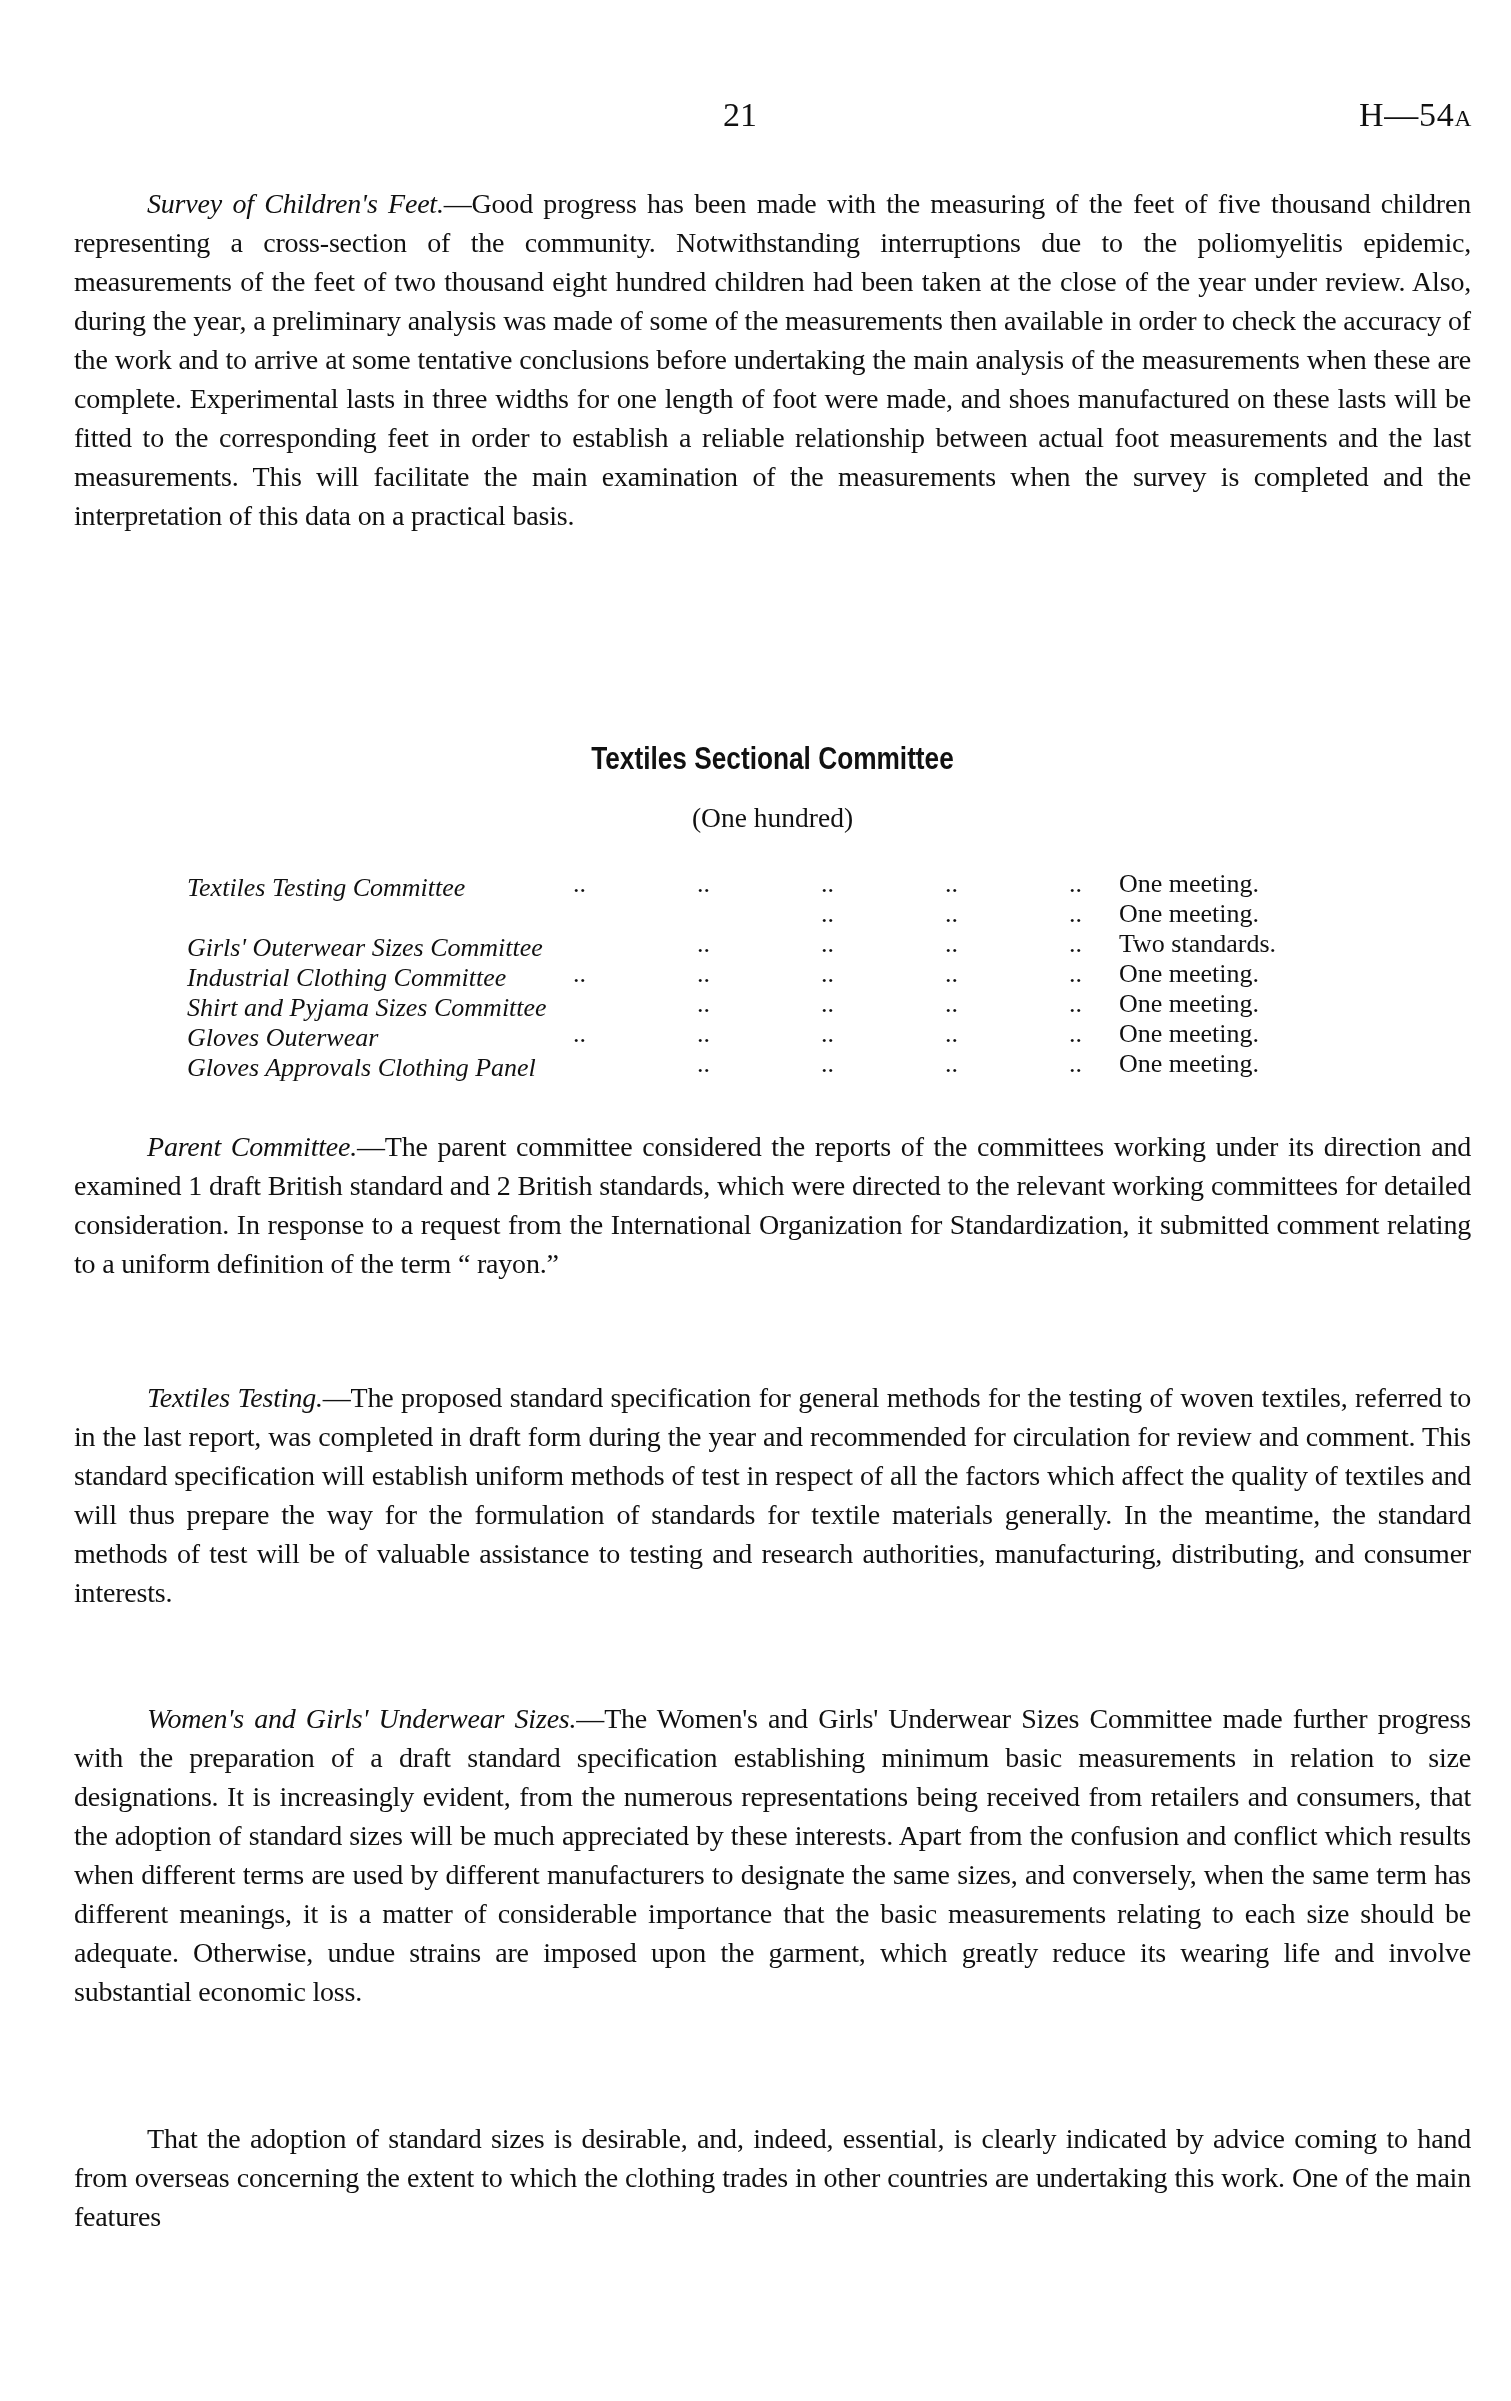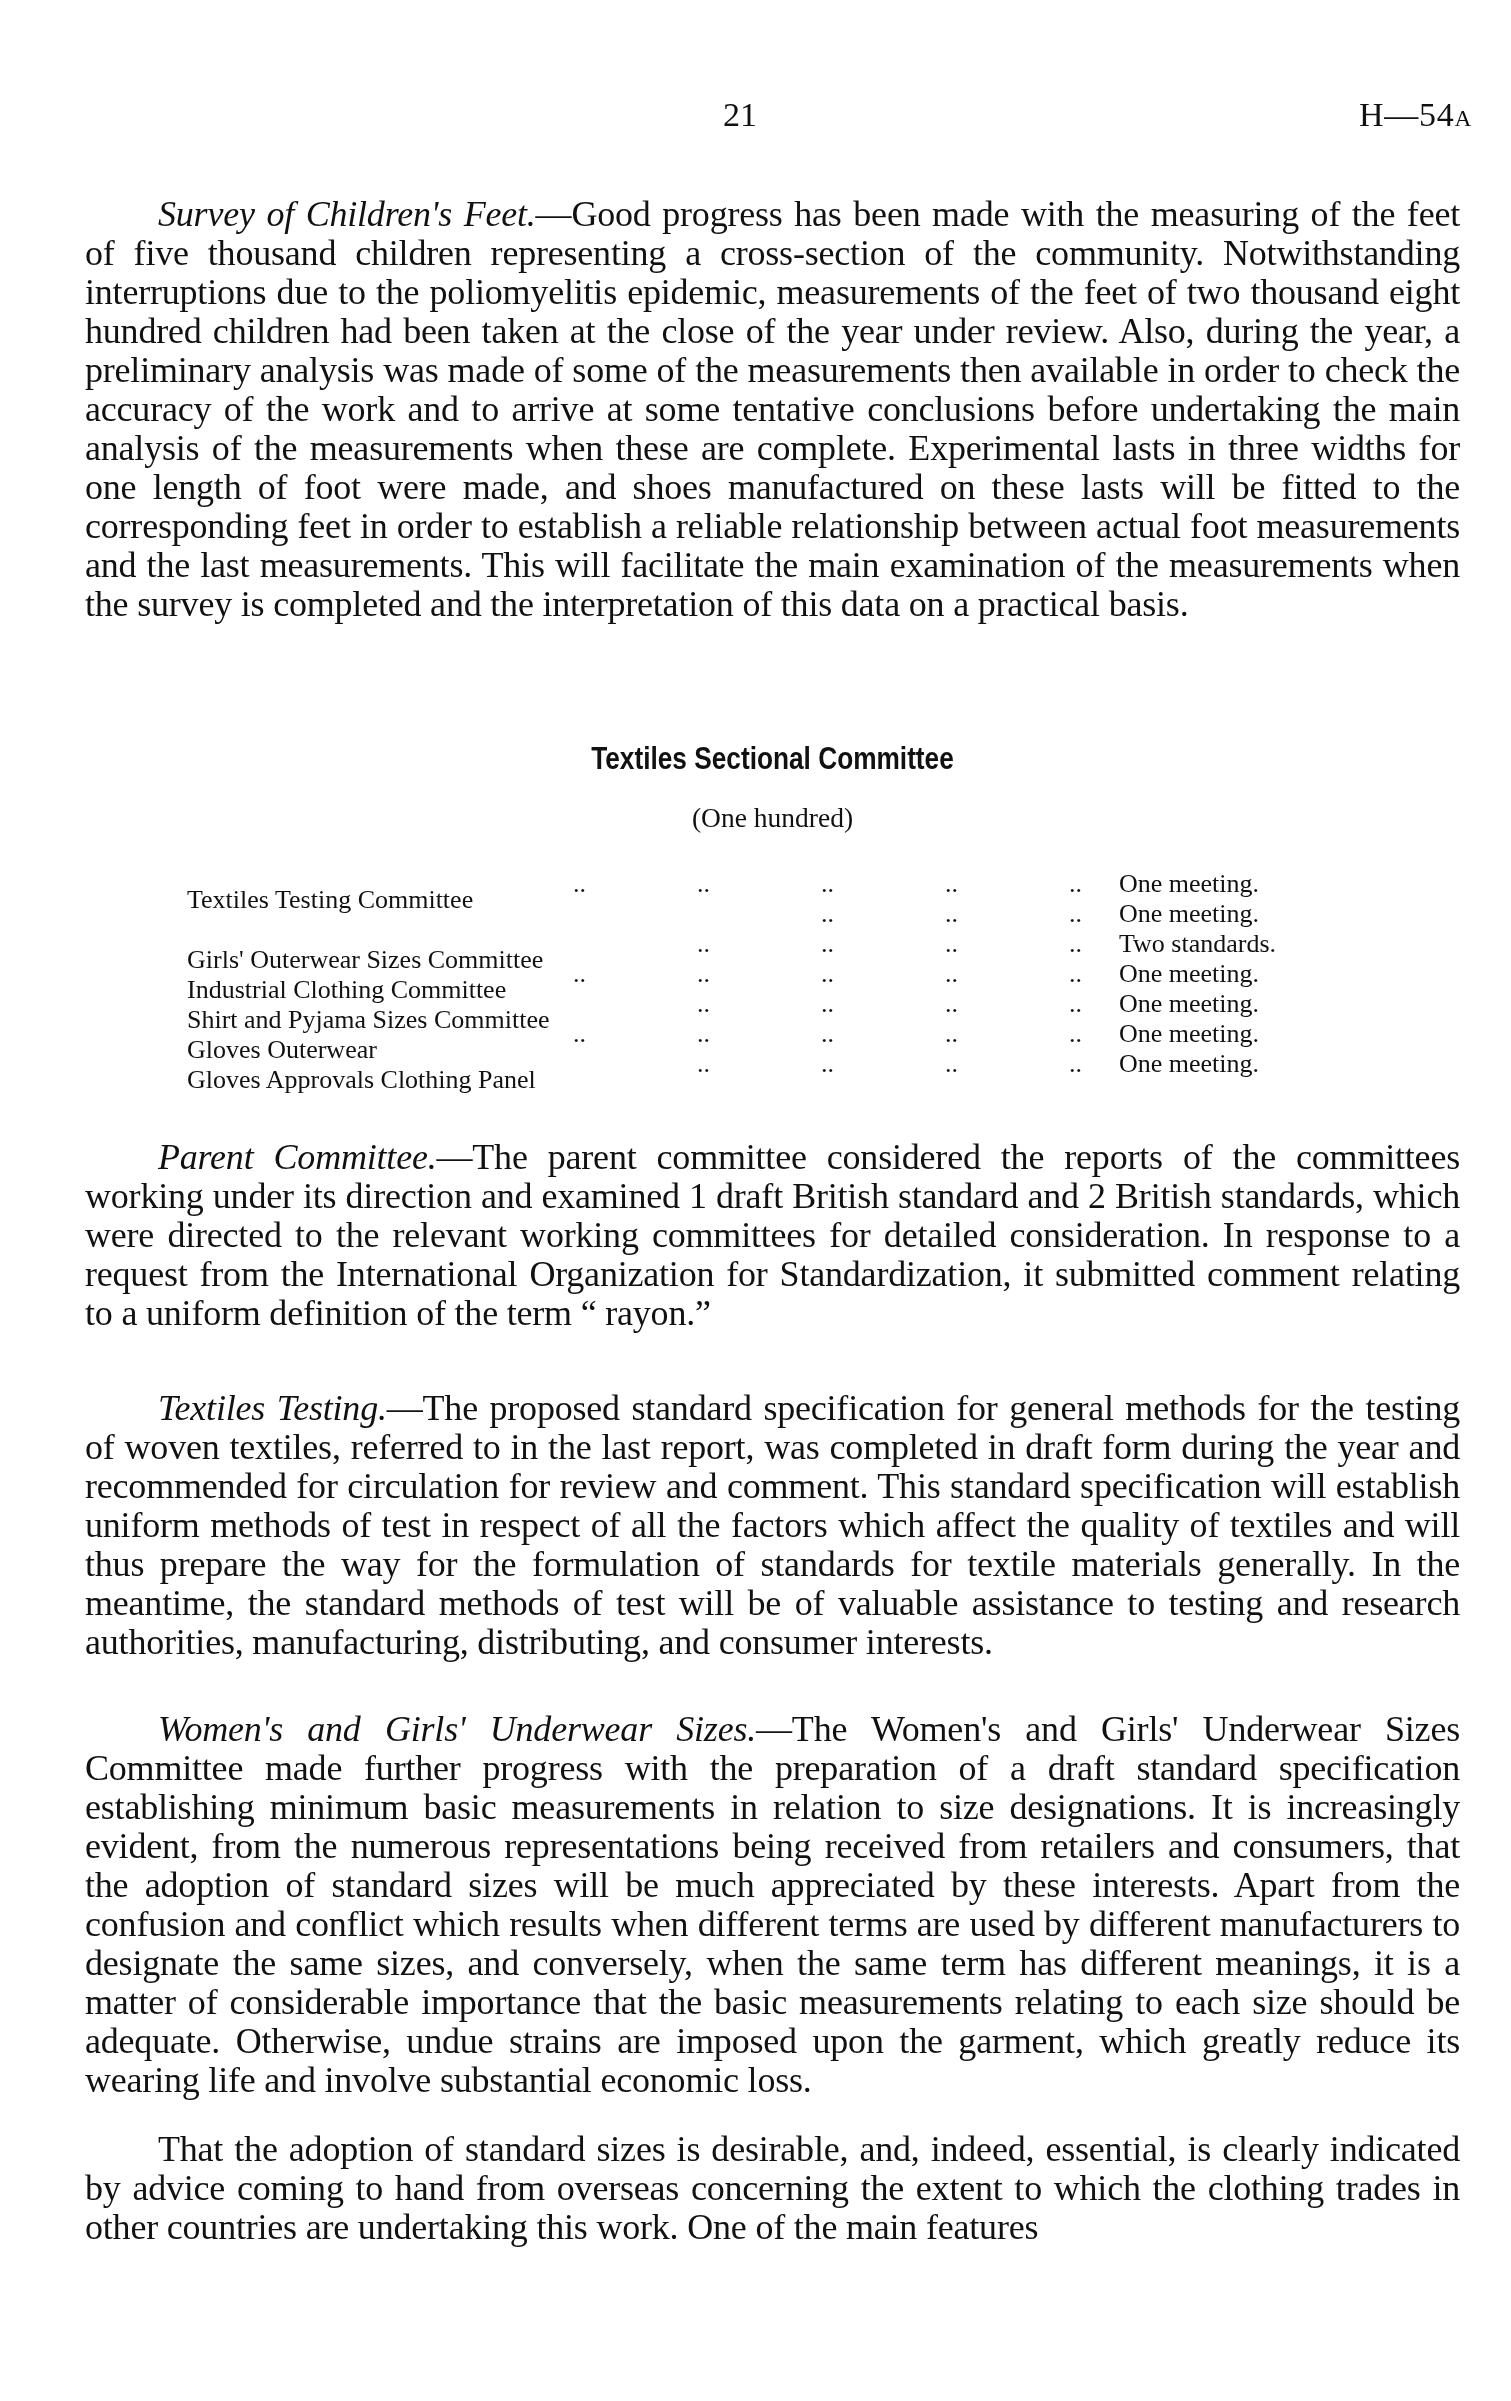--- a/index.html
+++ b/index.html
@@ -6,33 +6,33 @@
   body {
     width: 1512px; height: 2401px; position: relative; overflow: hidden;
     font-family: "Liberation Serif", "DejaVu Serif", serif; color: #111;
   }
   .page { position: absolute; left: 73px; top: 0; width: 1399px; }
   .hdr { position: absolute; top: 96px; left: 0; width: 1399px; height: 41px; font-size: 34px; }
   .hdr .pg { position: absolute; left: 650px; top: 0; }
   .hdr .ref { position: absolute; right: 0; top: 0; letter-spacing: 0.7px; }
   .hdr .ref small { font-size: 23.4px; }
   p.body {
-    margin: 12px; font-size: 36px; line-height: 39px; text-align: justify;
+    margin: 1px; font-size: 28px; line-height: 39px; text-align: justify;
     text-indent: 73px; letter-spacing: -0.2px;
   }
   p.body i { font-style: italic; }
   .title {
     position: absolute; top: 740px; left: 0; width: 1399px; text-align: center;
     font-family: "Liberation Sans", "DejaVu Sans", sans-serif; font-weight: bold;
     font-size: 32px; transform: scaleX(0.82); transform-origin: center;
   }
   .subtitle { position: absolute; top: 802px; left: 0; width: 1399px; text-align: center; font-size: 27.5px; }
   .table { position: absolute; top: 869px; left: 114px; width: 1143px; }
   .row { position: relative; height: 30px; font-size: 26px; line-height: 30px; }
-  .row .name { position: absolute; left: 0; top: 16px; white-space: nowrap; }
+  .row .name { position: absolute; left: 0; top: 4px; white-space: nowrap; font-style: italic; }
   .row .dots { position: absolute; top: 0; }
   .row .val { position: absolute; left: 932px; top: 0; white-space: nowrap; }
 </style>
 </head>
 <body>
 
 <div class="page">
 
   <div class="hdr">
     <span class="pg">21</span>

